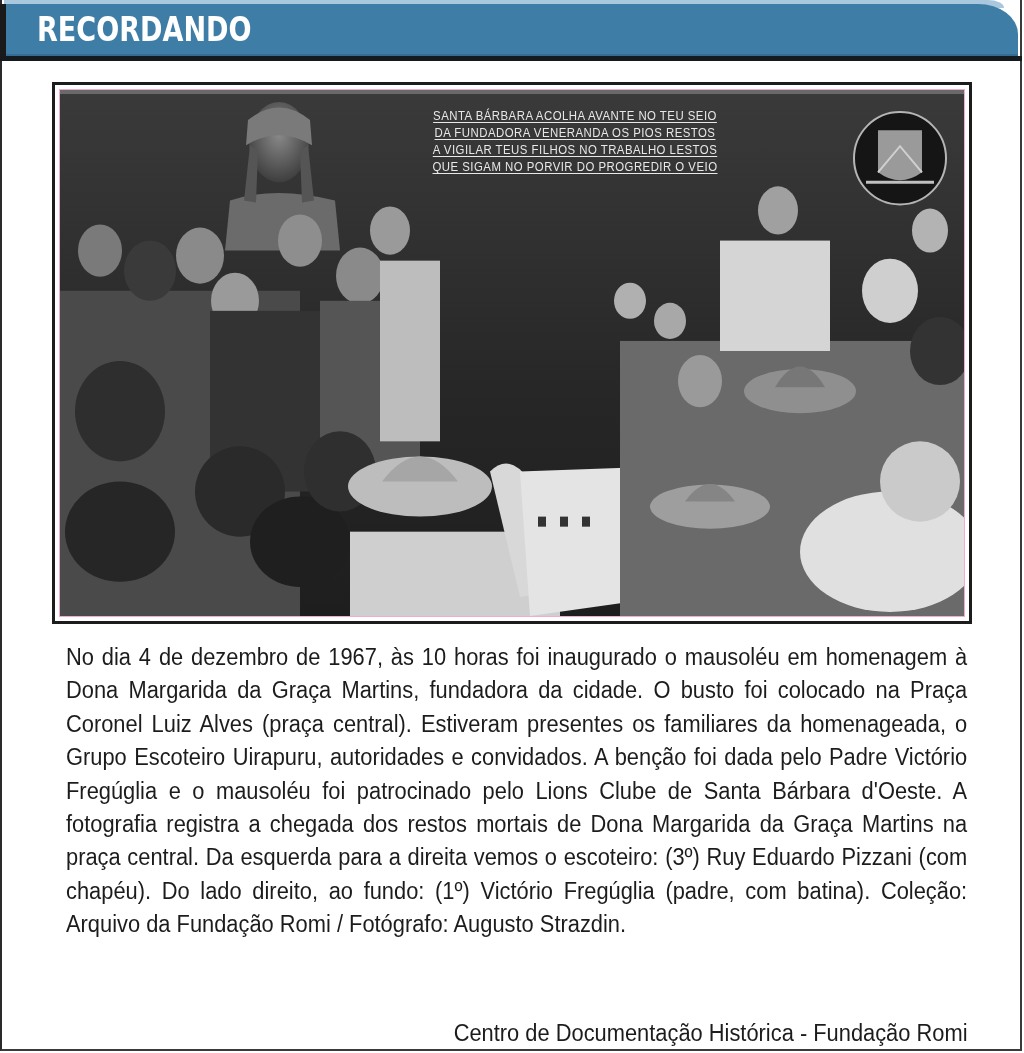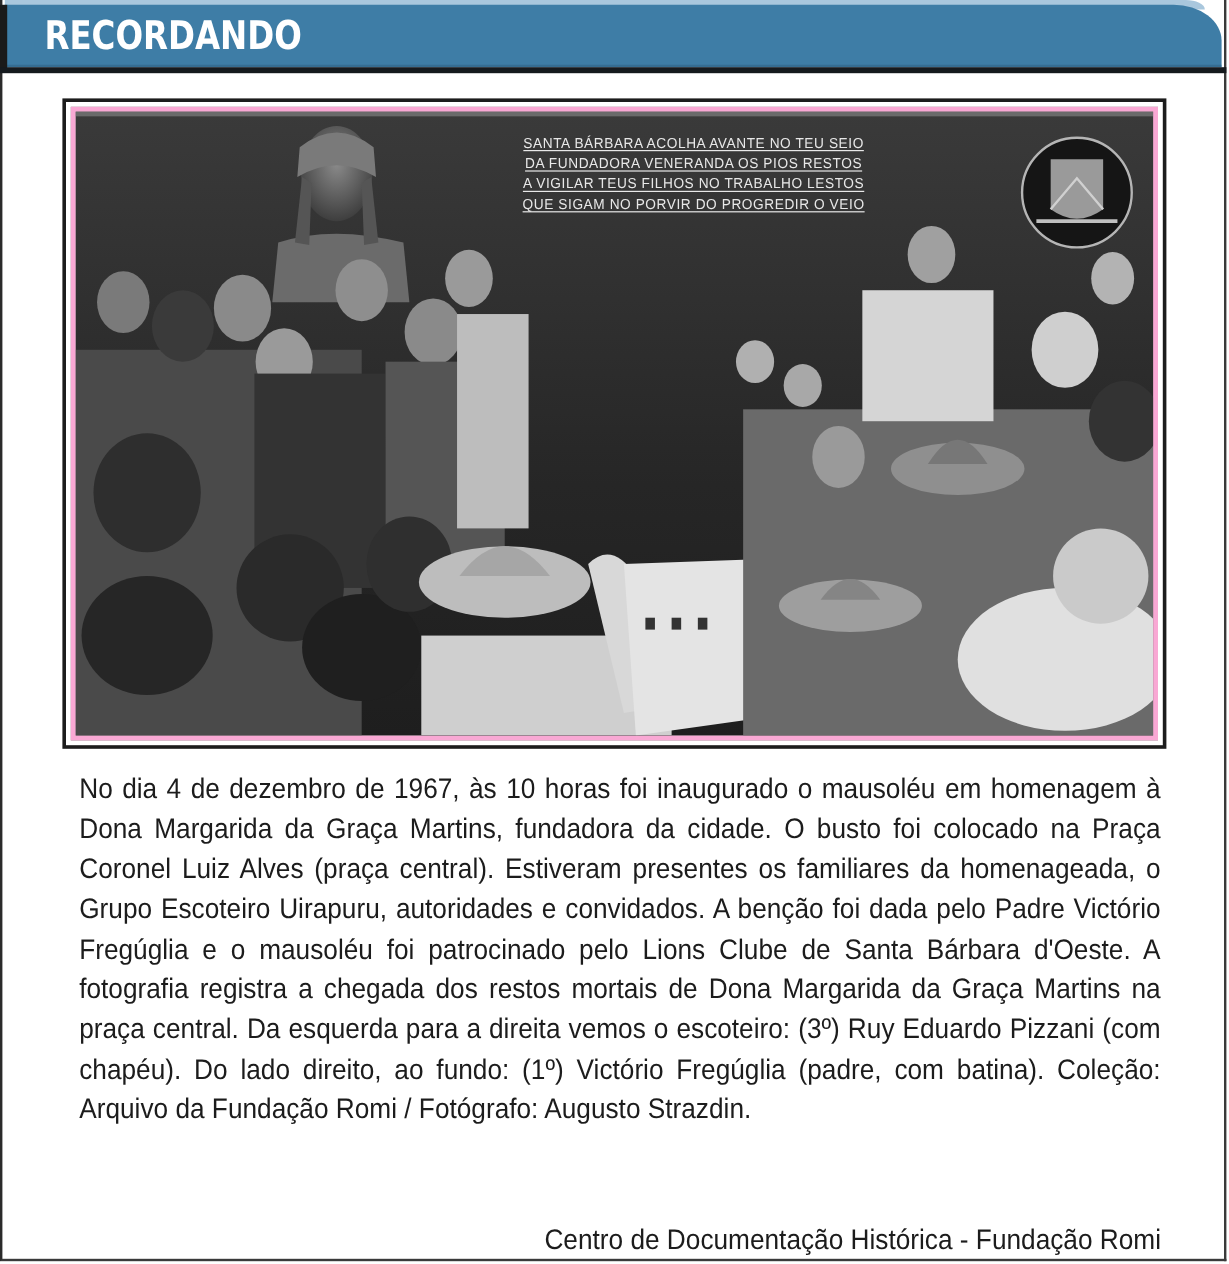--- a/index.html
+++ b/index.html
@@ -92,24 +92,24 @@
       height: 542px;
       border: 3px solid #1c1c1c;
       box-sizing: border-box;
       background: #ffffff;
       padding: 4px;
     }
     .photo-inner {
       position: relative;
       width: 100%;
       height: 100%;
-      border: 4px solid #f9a8d4;
+      border: 1px solid #f9a8d4;
       box-sizing: border-box;
       overflow: hidden;
-      background: #737373;
+      background: #000000;
     }
     .photo-inner svg {
       display: block;
       width: 100%;
       height: 100%;
     }
     .plaque-text {
       position: absolute;
       left: 350px;
       top: 18px;

